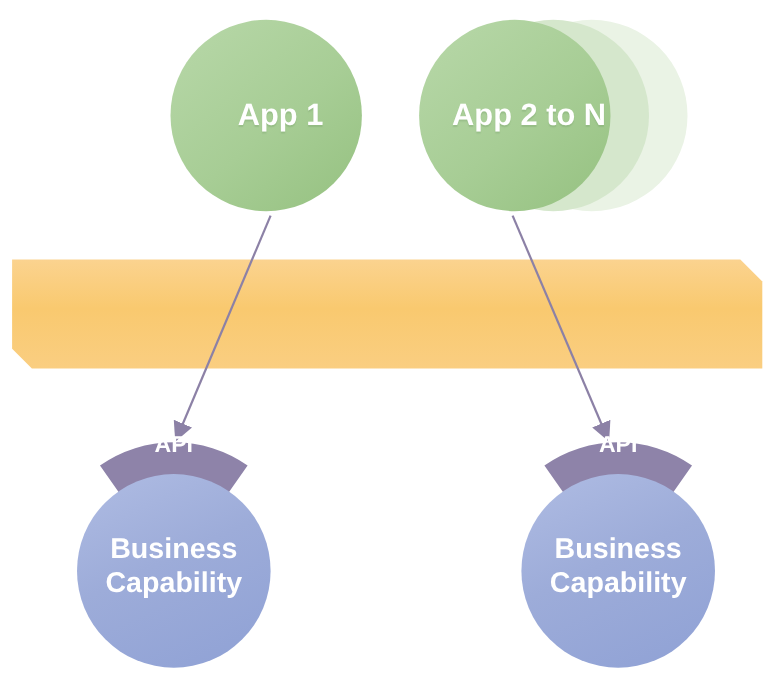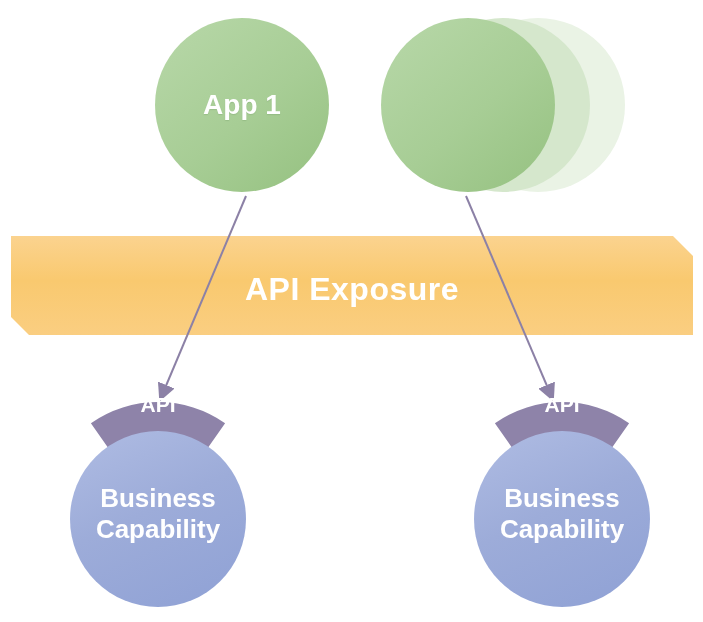--- a/index.html
+++ b/index.html
@@ -34,20 +34,21 @@
     color: #ffffff;
     text-align: center;
     font-weight: bold;
   }
   .app-label {
     width: 174px;
     top: 87px;
     font-size: 28px;
     line-height: 36px;
     text-shadow: 0 1px 1px rgba(120,160,110,0.35);
+    padding-left: 13px;
   }
   .banner-label {
     left: 11px; top: 270px;
     width: 682px;
     font-size: 32px;
     line-height: 38px;
     font-weight: bold;
     letter-spacing: 0.5px;
   }
   .api-label {
@@ -92,22 +93,22 @@
   <div class="circle app-circle" style="left:155px; top:18px;"></div>
 
   <div class="circle ghost-2" style="left:451px; top:18px;"></div>
   <div class="circle ghost-1" style="left:416px; top:18px;"></div>
   <div class="circle app-circle" style="left:381px; top:18px;"></div>
 
   <div class="circle cap-circle" style="left:70px; top:431px;"></div>
   <div class="circle cap-circle" style="left:474px; top:431px;"></div>
 
   <div class="label app-label" style="left:155px;">App 1</div>
+  <div class="label app-label" style="left:381px;">App 2 to N</div>
 
-  <div class="label banner-label">API Exposure</div>
 
   <div class="label api-label" style="left:98px;">API</div>
   <div class="label api-label" style="left:502px;">API</div>
 
   <div class="label cap-label" style="left:68px;">Business Capability</div>
   <div class="label cap-label" style="left:472px;">Business Capability</div>
 
 </div>
 
 </body></html>

